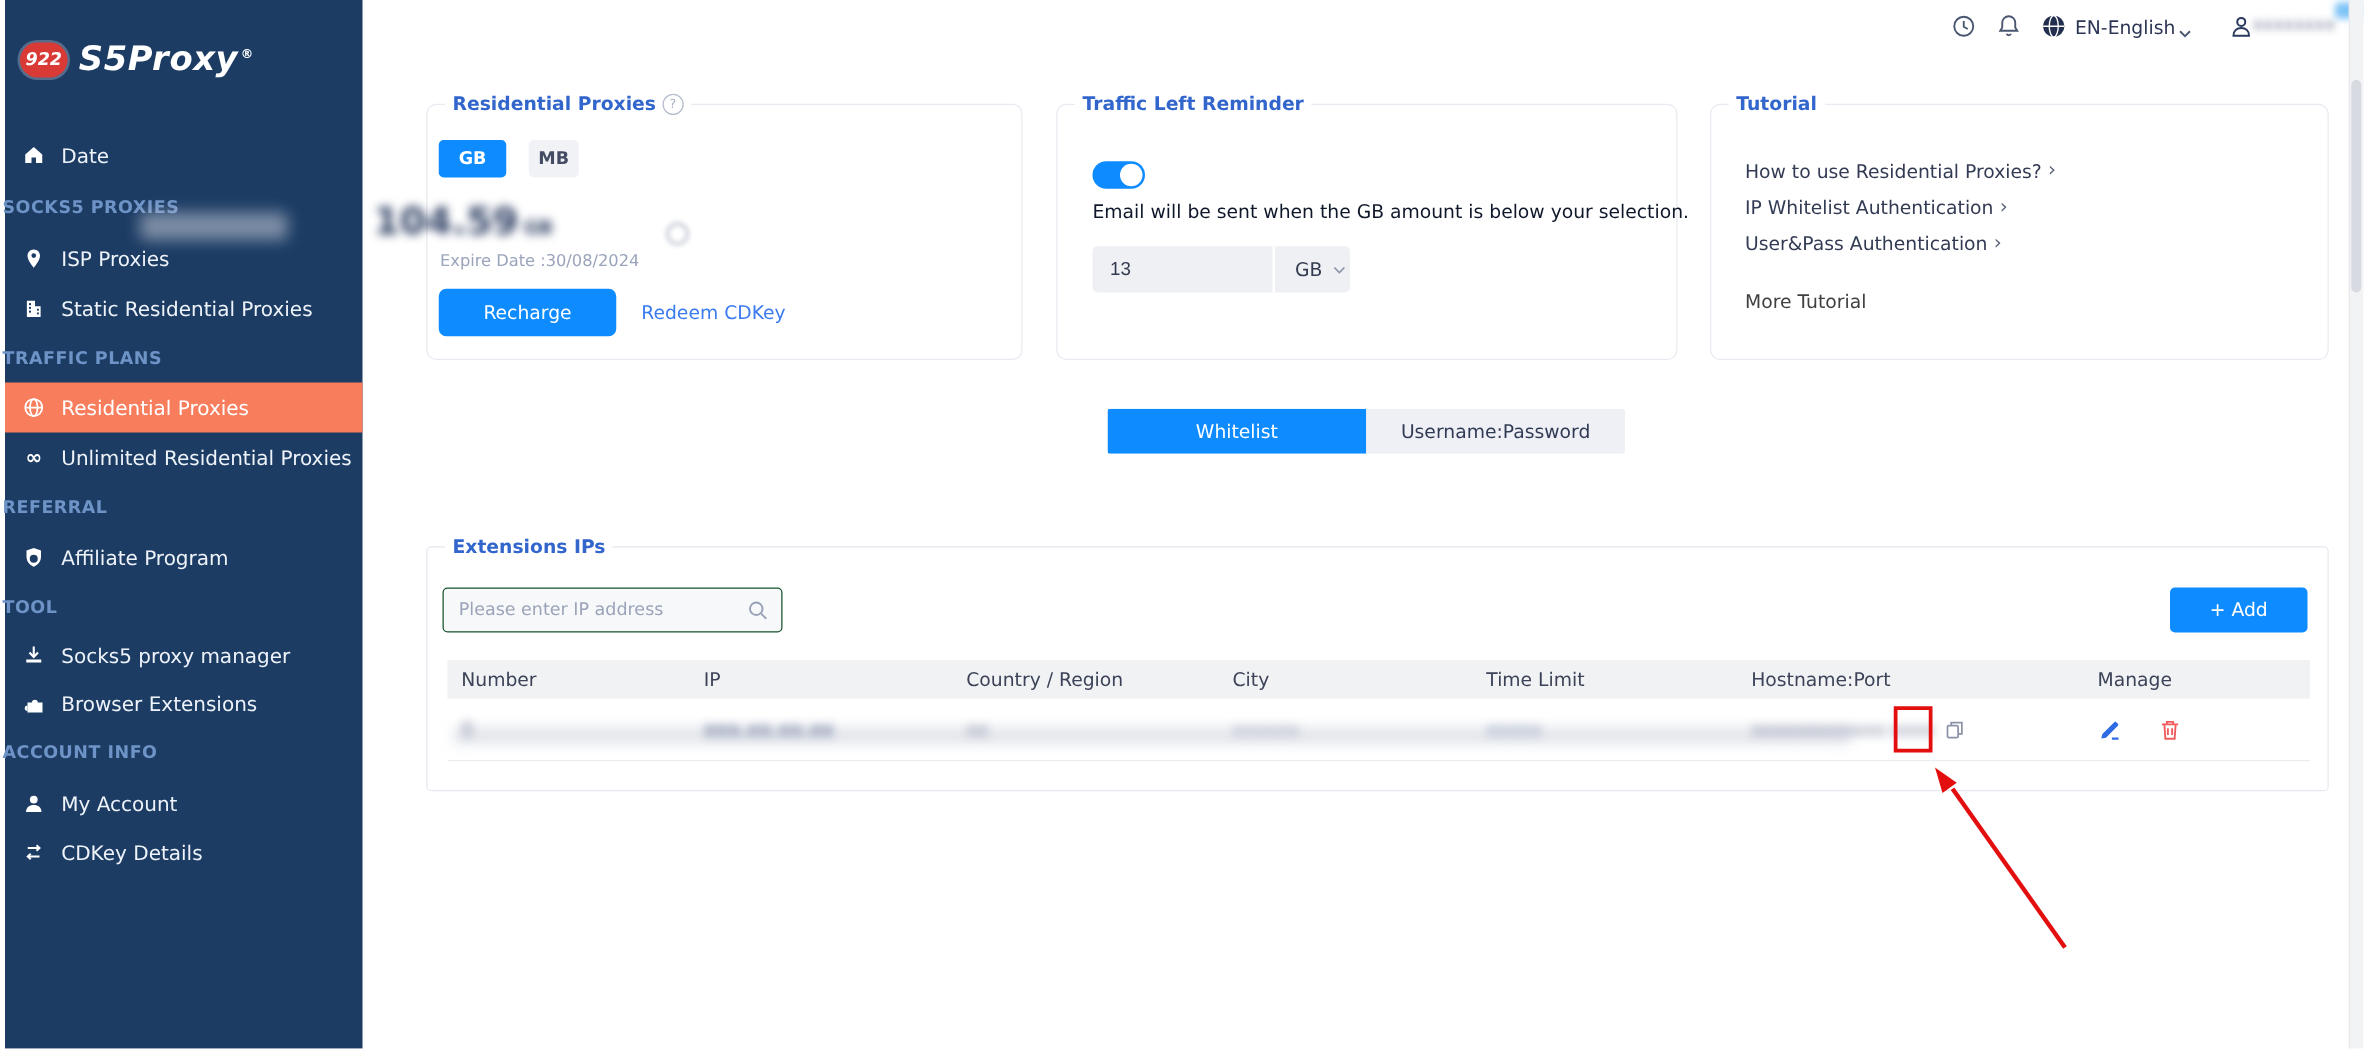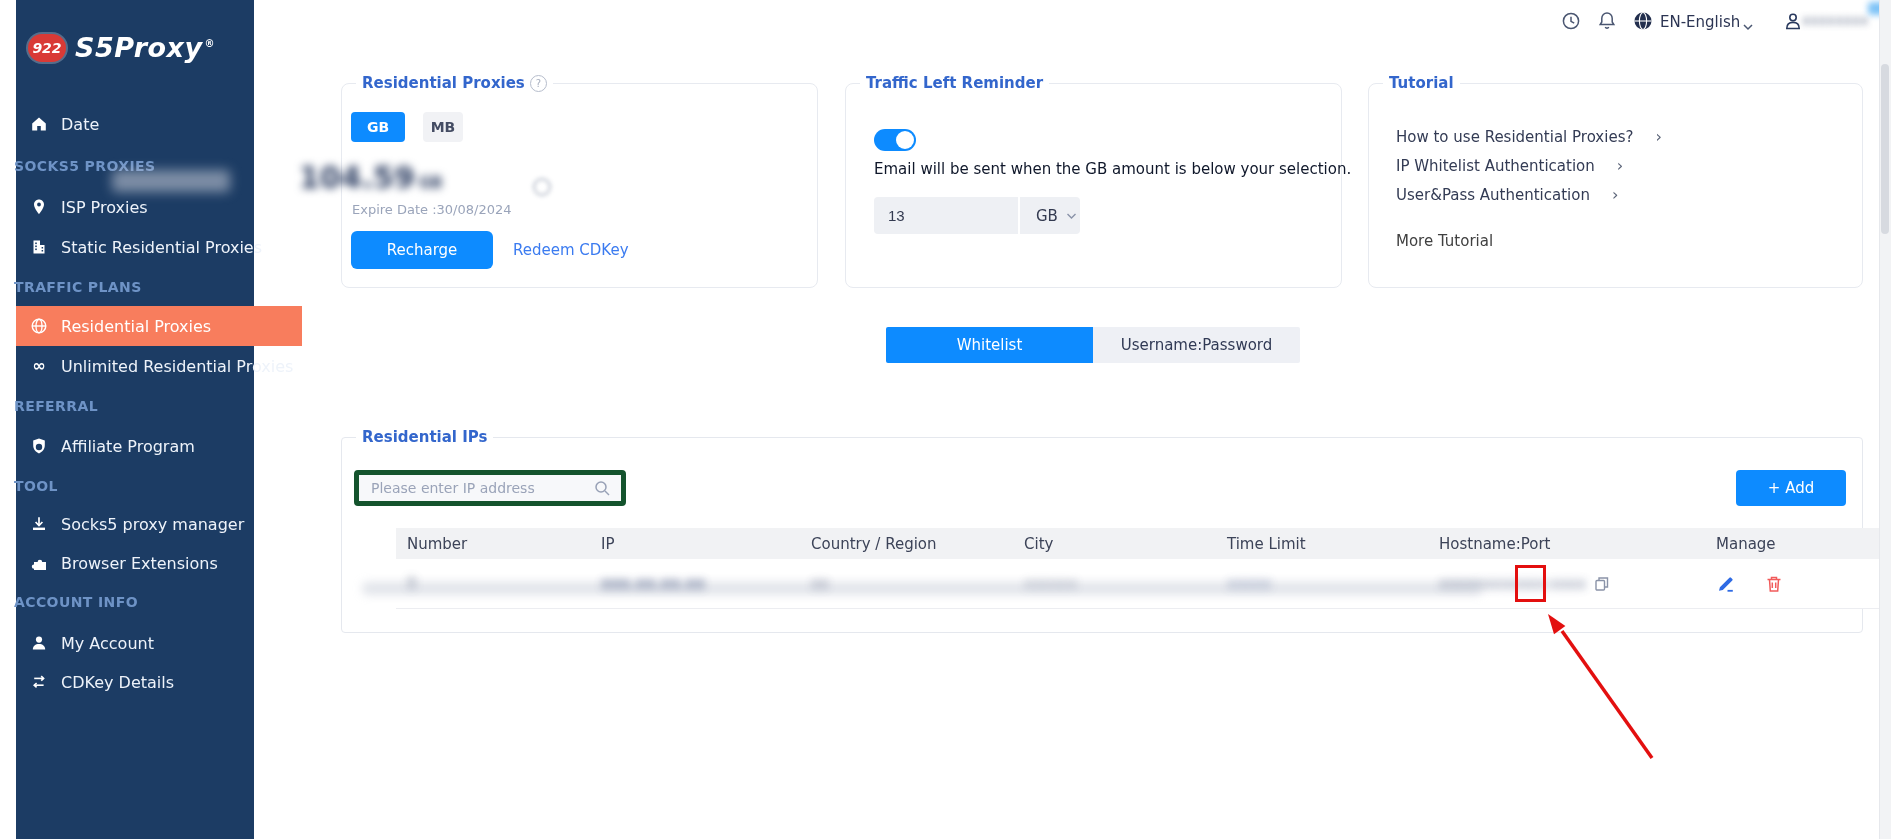--- a/index.html
+++ b/index.html
@@ -1,20 +1,20 @@
 <!DOCTYPE html>
 <html><head>
 <meta charset="utf-8">
 <style>
   html,body{margin:0;padding:0;background:#fff;}
   #app{position:relative;width:1891px;height:839px;overflow:hidden;
        font-family:"DejaVu Sans","Liberation Sans",sans-serif;color:#323a52;background:#fff;}
 
   
-  #sidebar{position:absolute;left:16px;top:0;width:238px;height:839px;background:#1c3c64;text-decoration:underline;}
+  #sidebar{position:absolute;left:4px;top:0;width:286px;height:839px;background:#1c3c64;text-decoration:underline;}
   .logo{position:absolute;left:12px;top:32px;display:flex;align-items:center;gap:9px;}
   .logo-badge{display:flex;align-items:center;justify-content:center;width:38px;height:28px;
       background:#d93a36;border-radius:14px;color:#fff;font-weight:bold;font-style:italic;font-size:14px;
       box-shadow:0 0 0 2px rgba(255,255,255,.25);}
   .logo-text{color:#fff;font-size:27px;font-weight:bold;font-style:italic;letter-spacing:.5px;}
   .logo-reg{color:#fff;font-size:10px;vertical-align:super;margin-left:2px;}
   .s-head{position:absolute;left:-2px;height:20px;line-height:20px;color:#6e93c6;font-size:14px;
       font-weight:600;letter-spacing:.4px;white-space:nowrap;}
   .s-item{position:absolute;left:0;width:286px;height:40px;display:flex;align-items:center;gap:13px;
       padding-left:14px;box-sizing:border-box;color:#eef3fa;font-size:16px;cursor:pointer;white-space:nowrap;}
@@ -58,41 +58,41 @@
   .toggle{position:absolute;left:28px;top:45px;width:42px;height:22px;background:#0d8bff;border-radius:11px;cursor:pointer;}
   .toggle::after{content:"";position:absolute;right:2px;top:2px;width:18px;height:18px;background:#fff;border-radius:50%;}
   .reminder-text{position:absolute;left:28px;top:76px;font-size:15px;color:#0f172a;white-space:nowrap;}
   .threshold{position:absolute;left:28px;top:113px;width:206px;height:37px;background:#eef0f4;border-radius:4px;
       display:flex;align-items:center;}
   .threshold input{width:116px;border:none;background:transparent;font-size:15px;color:#333a50;
       padding-left:14px;outline:none;font-family:Liberation Sans, sans-serif;}
   .threshold .divider{width:2px;height:37px;background:#fff;margin-left:12px;}
   .threshold .unit-select{display:flex;align-items:center;gap:8px;padding-left:16px;font-size:15px;color:#333a50;cursor:pointer;}
 
-  .tut-row{position:absolute;left:27px;display:flex;align-items:center;gap:22px;font-size:15px;color:#333b54;cursor:pointer;white-space:nowrap;}
+  .tut-row{position:absolute;left:27px;display:flex;align-items:flex-start;gap:5px;font-size:15px;color:#333b54;cursor:pointer;white-space:nowrap;}
   .tut-arrow{color:#5b6478;font-size:16px;line-height:1;}
   .more-tut{position:absolute;left:27px;top:148px;font-size:15px;color:#404040;cursor:pointer;}
 
   
   #tabs{position:absolute;left:886px;top:327px;width:414px;height:36px;display:flex;border-radius:2px;overflow:hidden;}
   .tab{flex:1;display:flex;align-items:center;justify-content:center;font-size:15px;cursor:pointer;}
   .tab-userpass{background:#eef0f5;color:#313a55;}
   .tab-whitelist{background:#0d8bff;color:#fff;}
 
   
   #wl{position:absolute;left:341px;top:437px;width:1522px;height:196px;border:1px solid #e5e8ee;border-radius:4px;box-sizing:border-box;}
-  .search{position:absolute;left:12px;top:32px;width:272px;height:36px;background:#f7f8fa;border:5px solid #14532d;
+  .search{position:absolute;left:12px;top:32px;width:272px;height:36px;background:#f7f8fa;border:1px solid #14532d;
       border-radius:4px;box-sizing:border-box;display:flex;align-items:center;}
   .search input{flex:1;border:none;background:transparent;outline:none;font-size:14px;color:#4a5168;
       padding-left:12px;font-family:inherit;}
   .search input::placeholder{color:#9aa3b8;}
   .search-ico{width:18px;height:18px;margin-right:10px;cursor:pointer;}
   .add-btn{position:absolute;left:1394px;top:32px;width:110px;height:36px;background:#0d8bff;color:#fff;border:none;
       border-radius:4px;font-size:15px;cursor:pointer;font-family:inherit;}
-  .tgrid{display:grid;grid-template-columns:194px 210px 213px 203px 212px 277px 1fr;margin-left:38px;}
+  .tgrid{display:grid;grid-template-columns:194px 210px 213px 203px 212px 277px 1fr;}
   .thead{position:absolute;left:16px;top:90px;width:1490px;height:31px;background:#f1f2f4;
       align-items:center;font-size:15px;color:#3c4358;}
   .thead > div{padding-left:11px;white-space:nowrap;}
   .trow{position:absolute;left:16px;top:121px;width:1490px;height:49px;border-bottom:1px solid #ecedf1;
       align-items:center;font-size:15px;background:#fff;}
   .trow > div{padding-left:11px;display:flex;align-items:center;gap:6px;}
   .blur{filter:blur(4px);opacity:.85;white-space:nowrap;}
   .c-num{color:#707a92;}.c-ip{color:#4a5a85;font-weight:600;}.c-country{color:#5d6684;}
   .c-city{color:#8b93a8;}.c-time{color:#6d7ea8;}.c-host{color:#5b6787;}
   #row-streak{position:absolute;left:362px;top:582px;width:1120px;height:13px;background:rgba(170,178,195,.35);
@@ -332,21 +332,21 @@
     </div>
     <div class="more-tut">More Tutorial</div>
   </div>
 
   <div id="tabs">
     <div class="tab tab-whitelist">Whitelist</div>
     <div class="tab tab-userpass">Username:Password</div>
   </div>
 
   <div id="wl">
-    <div class="legend">Residential IPs</div>
+    <div class="legend">Extensions IPs</div>
     <div class="search">
       <input placeholder="Please enter IP address" style="">
       <svg class="search-ico" viewBox="0 0 18 18">
           <g fill="none" stroke="#98a1b6" stroke-width="1.5">
             <circle cx="8" cy="8" r="5"></circle>
             <path d="M12 12 L16 16"></path>
           </g>
         </svg>
     </div>
     <button class="add-btn">+ Add</button>

